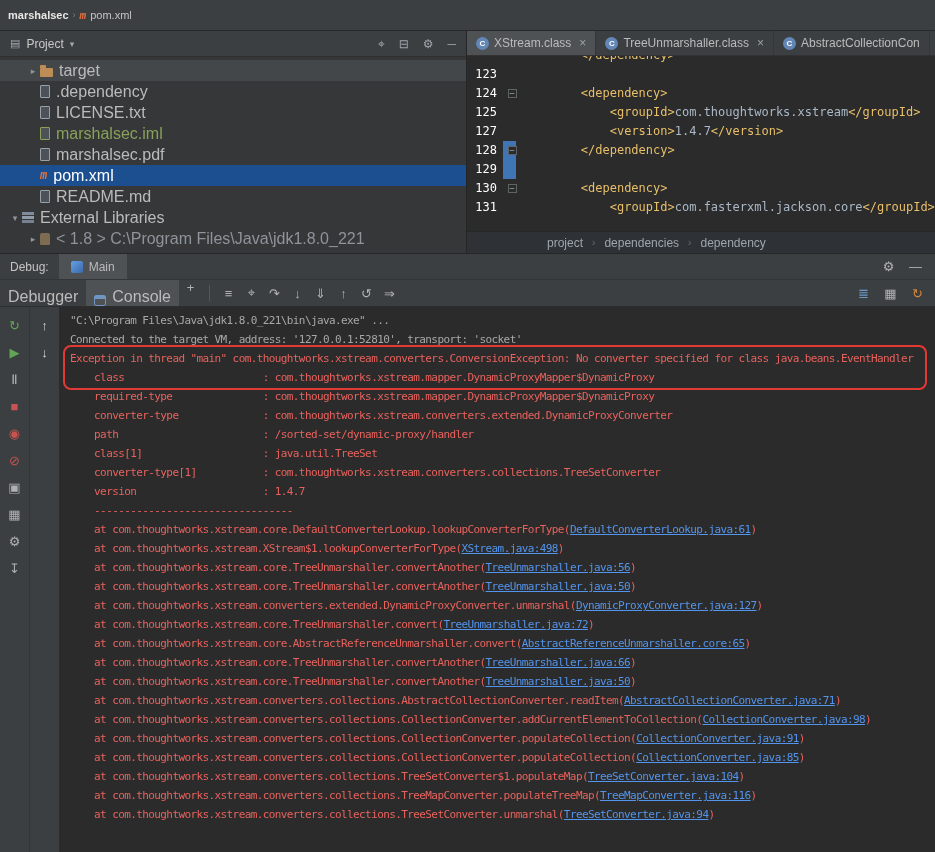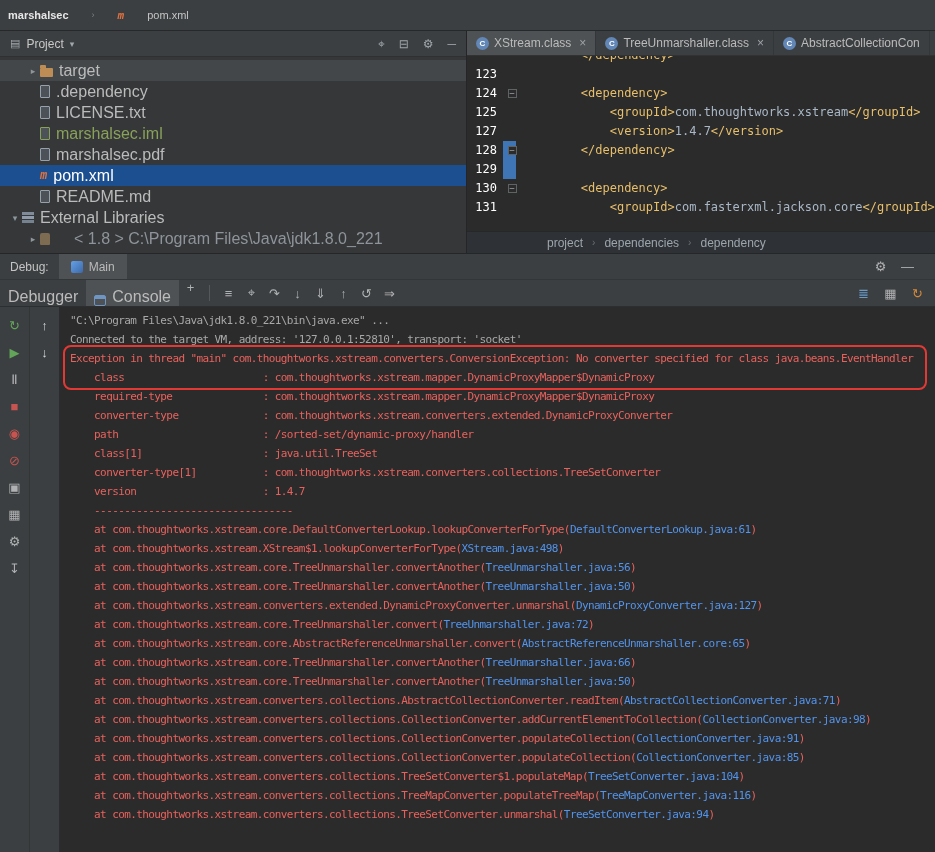--- a/index.html
+++ b/index.html
@@ -3,21 +3,21 @@
 <meta charset="utf-8">
 <style>
   *{box-sizing:border-box}
   html,body{margin:0;padding:0}
   body{width:935px;height:852px;overflow:hidden;background:#2b2b2b;
        font-family:"Liberation Sans",sans-serif;font-size:12px;color:#bbb}
   .ide{width:935px;height:852px;display:flex;flex-direction:column}
 
   
   .main-header{flex:0 0 18px;height:18px;background:#3c3f41;display:flex;align-items:center;
-               padding:15px 8px;gap:23px;border-bottom:1px solid #26282a;font-size:11px}
+               padding:15px 8px;gap:4px;border-bottom:1px solid #26282a;font-size:11px}
   .proj-name{color:#e6e6e6;font-weight:bold}
   .hdr-sep{color:#7d8084;font-size:9px}
   .ic-maven-sm{color:#df7140;font-weight:bold;font-family:"DejaVu Sans Mono",monospace;font-style:italic}
   .hdr-file{color:#c4c4c4}
 
   
   .main-row{flex:0 0 222px;display:flex;min-height:0}
 
   
   .project-panel{width:467px;flex:0 0 467px;background:#353739;display:flex;flex-direction:column;
@@ -68,21 +68,21 @@
   .xml-tag{color:#e8bf6a}
   .xml-text{color:#a9b7c6}
   .partial{height:9px;overflow:hidden}
   .partial .code-line{margin-top:-10px}
   .crumbs{flex:0 0 22px;background:#2e3236;border-top:1px solid #252829;display:flex;align-items:center;
           padding-left:80px;gap:9px;color:#9da5ad;font-size:12px}
   .crumb-sep{color:#6b6f73;font-size:10px}
 
   
   .debug-panel{flex:1;display:flex;flex-direction:column;background:#3c3f41;border-top:1px solid #242627;min-height:0}
-  .dbg-header{flex:0 0 25px;display:flex;align-items:center;padding:0 16px 0 10px;gap:10px}
+  .dbg-header{flex:0 0 25px;display:flex;align-items:center;padding:0 8px 0 10px;gap:10px}
   .dbg-label{color:#c4c4c4}
   .dbg-session-tab{display:flex;align-items:center;gap:6px;background:#4e5254;height:25px;padding:0 12px}
   .ic-app{width:12px;height:12px;border-radius:2px;background:linear-gradient(135deg,#64a0e8,#3c69a8)}
   .dbg-right{margin-left:auto;display:flex;align-items:center;gap:4px}
   .dbg-toolbar{flex:0 0 26px;display:flex;align-items:center;background:#3c3f41;
                border-top:1px solid #333637;border-bottom:1px solid #2c2e2f;padding-right:6px}
   .dbg-tab{padding:0 8px;height:26px;display:flex;align-items:flex-end;gap:6px;color:#bbbbbb;font-size:16px}
   .dbg-tab.active{background:#4e5254}
   .ic-console{width:12px;height:11px;border:1px solid #6f96c2;border-radius:2px;
               background:linear-gradient(#6f96c2 0 3px,transparent 3px)}
@@ -95,21 +95,21 @@
   .strip2{border-right:1px solid #2a2c2d}
   .s-ico{width:18px;height:16px;display:flex;align-items:center;justify-content:center;font-size:13px;color:#afb1b3}
 
   
   .console{flex:1;min-width:0;background:#2b2b2b;position:relative;padding:4px 0 0 10px;
            font-family:"DejaVu Sans Mono",monospace;font-size:11px;letter-spacing:-0.6px;
            line-height:19px;overflow:hidden}
   .c-line{height:19px;white-space:pre}
   .c-out{color:#a8a8a8}
   .c-err{color:#e8625d}
-  .stack-link{color:#5394ec;cursor:pointer}
+  .stack-link{color:#5394ec;text-decoration:underline;cursor:pointer}
   .err-box{position:absolute;left:3px;top:38px;right:8px;height:45px;border:2px solid #e33935;
            border-radius:8px;pointer-events:none}
 </style>
 </head>
 <body>
 
 <div class="ide">
 
   <header class="main-header">
     <span class="proj-name">marshalsec</span>
@@ -178,21 +178,21 @@
           <div class="tree-row">
             <span class="t-ind" style="width: 8px;"></span>
             <span class="t-arrow">▾</span>
             <span class="t-icon ic-libraries"></span>
             <span class="t-label">External Libraries</span>
           </div>
           <div class="tree-row">
             <span class="t-ind" style="width: 26px;"></span>
             <span class="t-arrow">▸</span>
             <span class="t-icon ic-jdk"></span>
-            <span class="t-label" style="color: rgb(143, 148, 154); margin-left: 18px;">&lt; 1.8 &gt; C:\Program Files\Java\jdk1.8.0_221</span>
+            <span class="t-label" style="color: rgb(143, 148, 154);">&lt; 1.8 &gt; C:\Program Files\Java\jdk1.8.0_221</span>
           </div>
         </div>
     </aside>
 
     <section class="editor">
       <div class="tab-bar" id="editor-tabs">
           <div class="etab active">
             <span class="ic-class">C</span>
             <span class="etab-label">XStream.class</span>
             <span class="etab-close">×</span>

